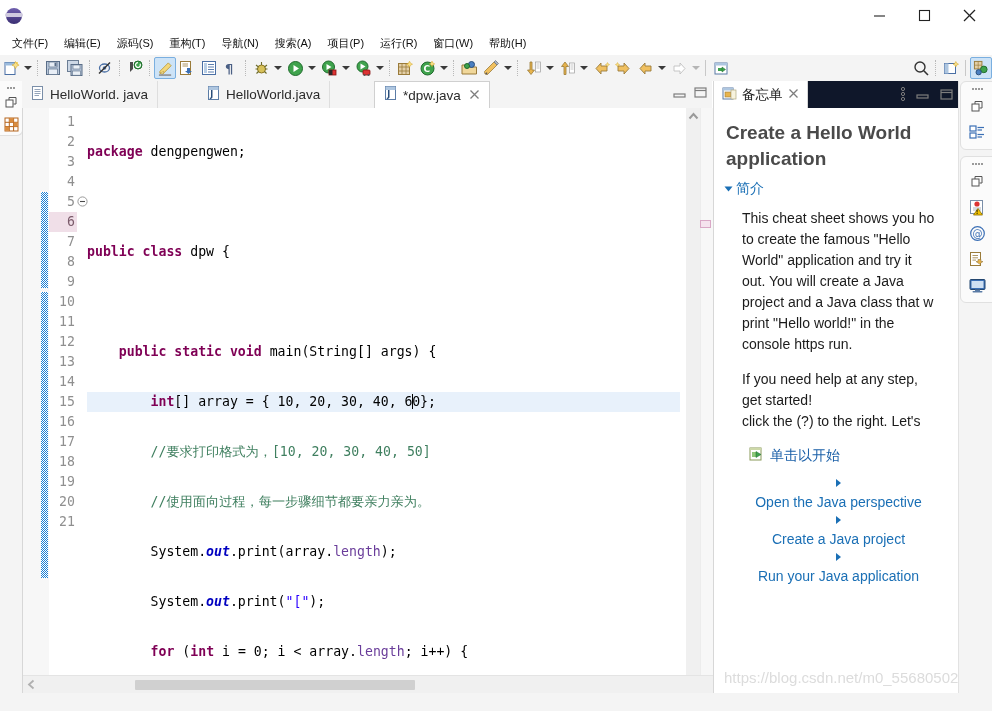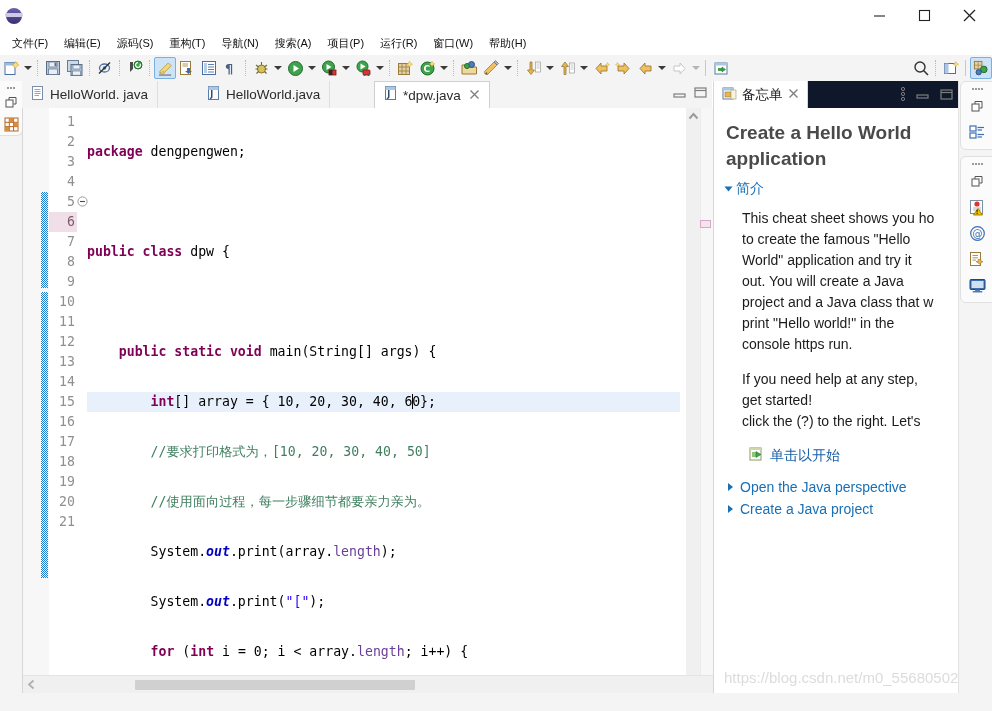--- a/index.html
+++ b/index.html
@@ -181,21 +181,21 @@
   }
   .cs-section{display:flex;align-items:center;gap:5px;margin:2px 0 10px 0;}
   .cs-section .tri{
     width:0;height:0;border-left:5px solid #1a6fb5;border-top:4px solid transparent;
     border-bottom:4px solid transparent;transform:rotate(90deg);
   }
   .cs-section span{color:#1a6fb5;font-size:14px;}
   .cs-para{font-size:14px;line-height:21px;color:#1b1b1b;margin:0 0 14px 16px;white-space:nowrap;}
   .cs-action{display:flex;align-items:flex-end;gap:6px;margin:2px 0 14px 22px;}
   .cs-action span{color:#1a5fa8;font-size:14px;}
-  .cs-step{display:flex;align-items:center;gap:7px;margin:0 0 6px 2px;white-space:nowrap;}
+  .cs-step{display:flex;align-items:center;gap:7px;margin:0 0 6px 2px;white-space:nowrap;flex-direction:column;}
   .cs-step .tri{
     width:0;height:0;border-left:5px solid #1a6fb5;border-top:4px solid transparent;
     border-bottom:4px solid transparent;
   }
   .cs-step span{color:#1a6fb5;font-size:14px;}
   .watermark{
     position:absolute;left:10px;bottom:25px;font-size:15px;color:#dcdcdc;white-space:nowrap;
   }
 
   
@@ -752,20 +752,24 @@
       </div>
 
       <div class="cs-step">
         <span class="tri"></span>
         <span>Open the Java perspective</span>
       </div>
       <div class="cs-step">
         <span class="tri"></span>
         <span>Create a Java project</span>
       </div>
+      <div class="cs-step">
+        <span class="tri"></span>
+        <span>Run your Java application</span>
+      </div>
 
       <div class="watermark">https://blog.csdn.net/m0_55680502</div>
     </div>
   </div>
 
   <div class="rightbar">
     <div class="rbox">
       <div class="fvdots">
           <span></span>
           <span></span>

